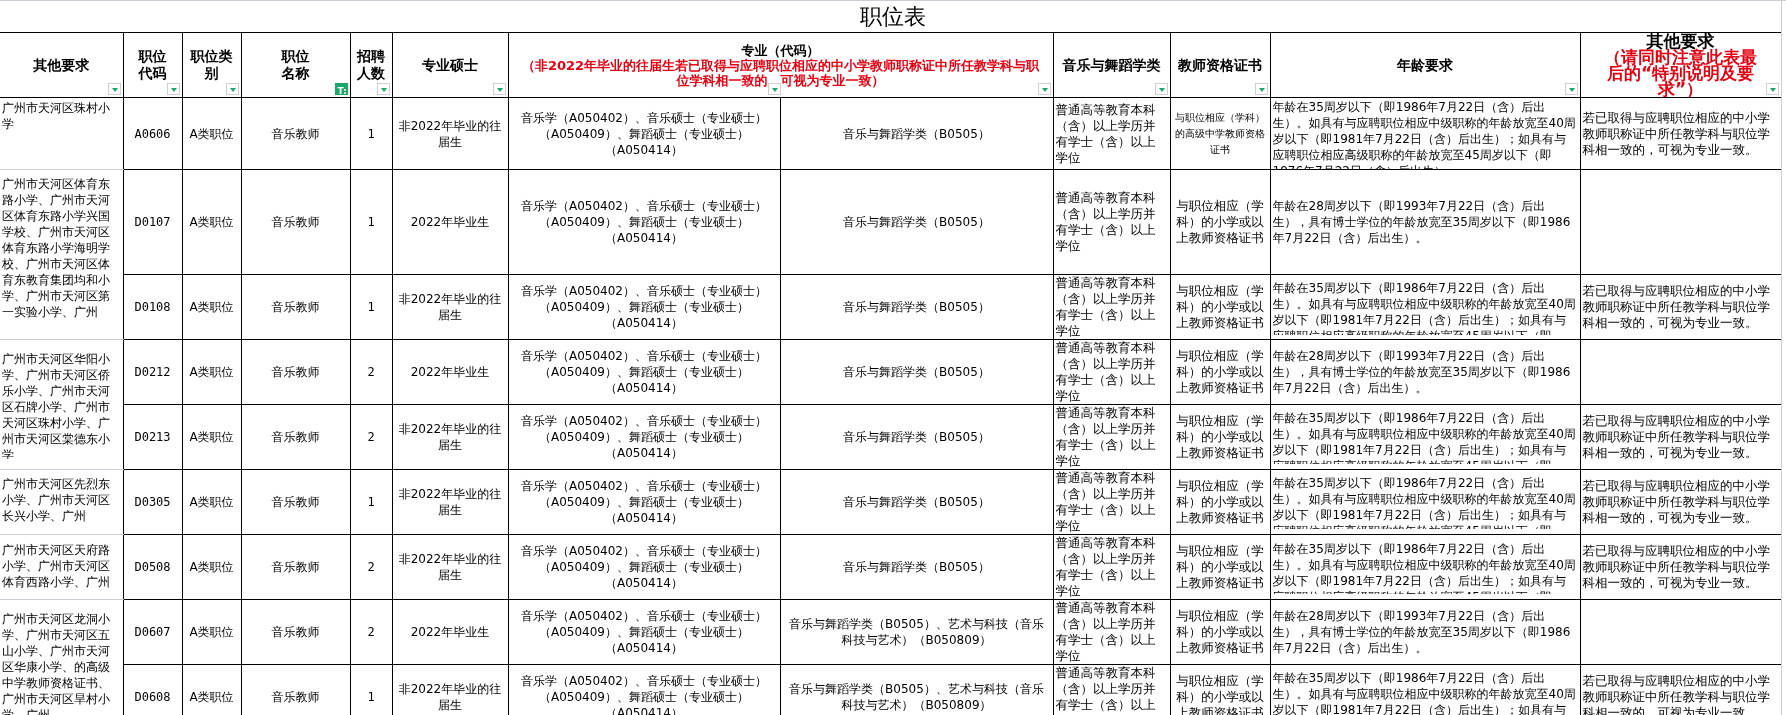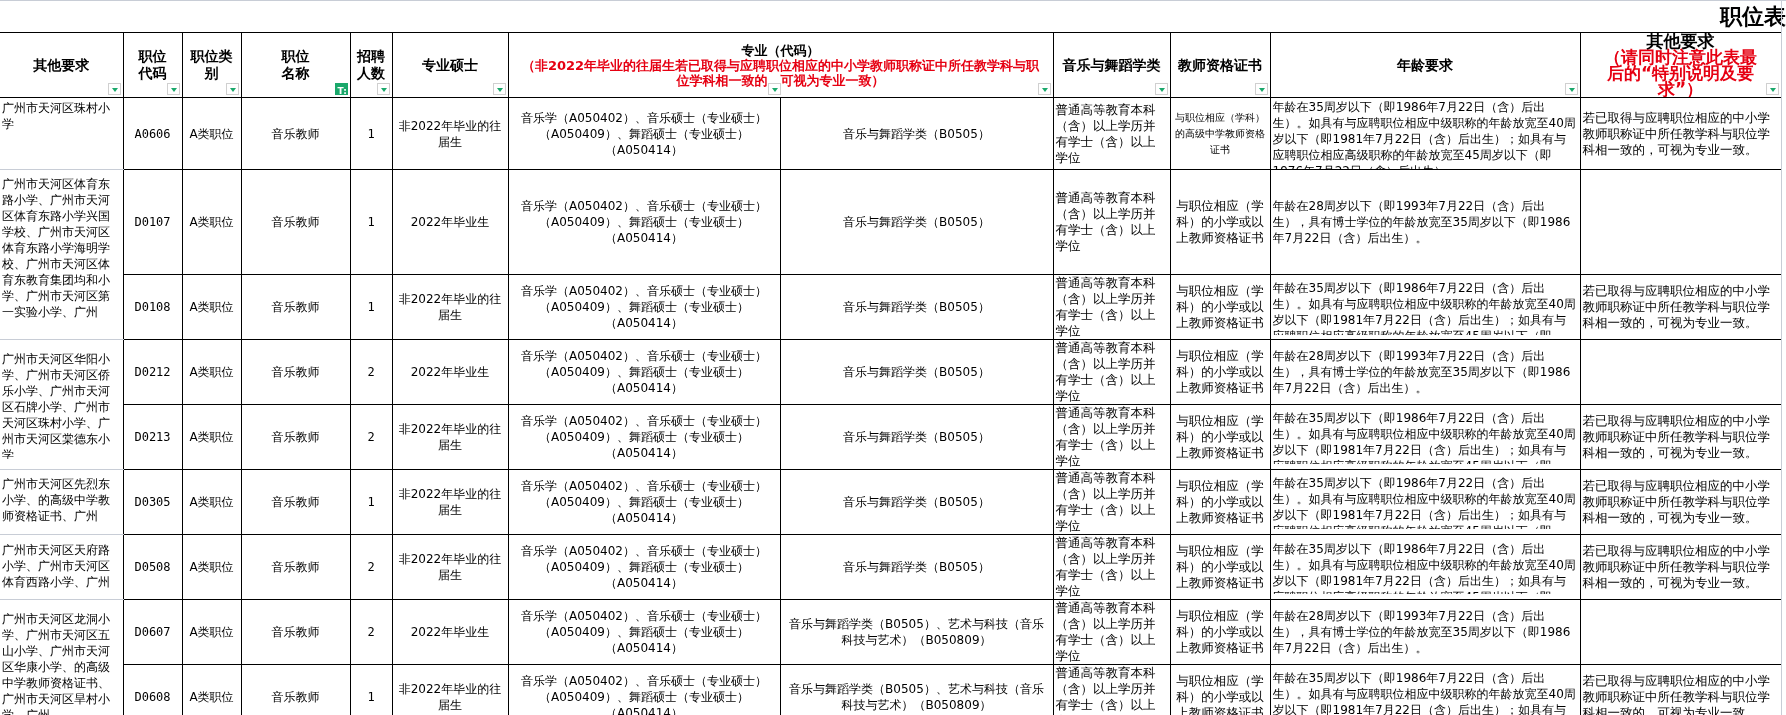--- a/index.html
+++ b/index.html
@@ -1,21 +1,21 @@
 <!DOCTYPE html>
 <html><head>
 <meta charset="utf-8">
 <style>
   html, body { margin:0; padding:0; background:#ffffff; }
   body { width:1786px; height:715px; overflow:hidden; position:relative;
          font-family:"DejaVu Sans", "Liberation Sans", sans-serif; color:#000; }
   .topline { position:absolute; left:0; top:0; width:1786px; height:1px; background:#c8cdd6; }
   .title { position:absolute; left:0; top:1px; width:1786px; height:31px;
-           text-align:right; font-family:"DejaVu Serif","Liberation Serif",serif;
-           font-size:22px; font-weight:bold; line-height:31px; }
+           text-align:center; font-family:"DejaVu Serif","Liberation Serif",serif;
+           font-size:22px; font-weight:normal; line-height:31px; }
   .title span { position:relative; left:0px; }
   .rightgrid { position:absolute; right:4px; top:0; width:1px; height:715px; background:#c8cdd6; }
 
   .sheet { position:absolute; left:0; top:32px; border-collapse:collapse; table-layout:fixed; }
   .sheet td, .sheet th { border:1.5px solid #000; padding:0 2px; overflow:hidden; vertical-align:middle;
                           position:relative; }
   .sheet th { font-size:14px; font-weight:bold; text-align:center; line-height:17px; }
   .sheet th.first { border-left:none; }
   .sheet td.first { border-left:none; }
   .red { color:#e60012; }
@@ -162,21 +162,21 @@
         <td class="c small" style="padding:0 6px">音乐与舞蹈学类（B0505）</td>
         <td class="l" style="font-size:12.5px;line-height:16px">普通高等教育本科（含）以上学历并有学士（含）以上学位</td>
         <td class="c" style="font-size:12.5px;line-height:16px">与职位相应（学科）的小学或以上教师资格证书</td>
         <td class="l age">
           <div class="agebox" style="max-height:54px">年龄在35周岁以下（即1986年7月22日（含）后出生）。如具有与应聘职位相应中级职称的年龄放宽至40周岁以下（即1981年7月22日（含）后出生）；如具有与应聘职位相应高级职称的年龄放宽至45周岁以下（即1976年7月22日（含）后出生）。</div>
         </td>
         <td class="l" style="font-size:12.5px;line-height:16px">若已取得与应聘职位相应的中小学教师职称证中所任教学科与职位学科相一致的，可视为专业一致。</td>
       </tr>
       <tr style="height:56px">
         <td class="first unit" rowspan="1">
-          <div class="unit-inner" style="height:52px">广州市天河区先烈东小学、的高级中学教师资格证书、广州</div>
+          <div class="unit-inner" style="height:52px">广州市天河区先烈东小学、广州市天河区长兴小学、广州</div>
         </td>
         <td class="c mono">D0305</td>
         <td class="c">A类职位</td>
         <td class="c">音乐教师</td>
         <td class="c mono">1</td>
         <td class="c">非2022年毕业的往届生</td>
         <td class="c small" style="padding:0 6px">音乐学（A050402）、音乐硕士（专业硕士）（A050409）、舞蹈硕士（专业硕士）（A050414）</td>
         <td class="c small" style="padding:0 6px">音乐与舞蹈学类（B0505）</td>
         <td class="l" style="font-size:12.5px;line-height:16px">普通高等教育本科（含）以上学历并有学士（含）以上学位</td>
         <td class="c" style="font-size:12.5px;line-height:16px">与职位相应（学科）的小学或以上教师资格证书</td>

